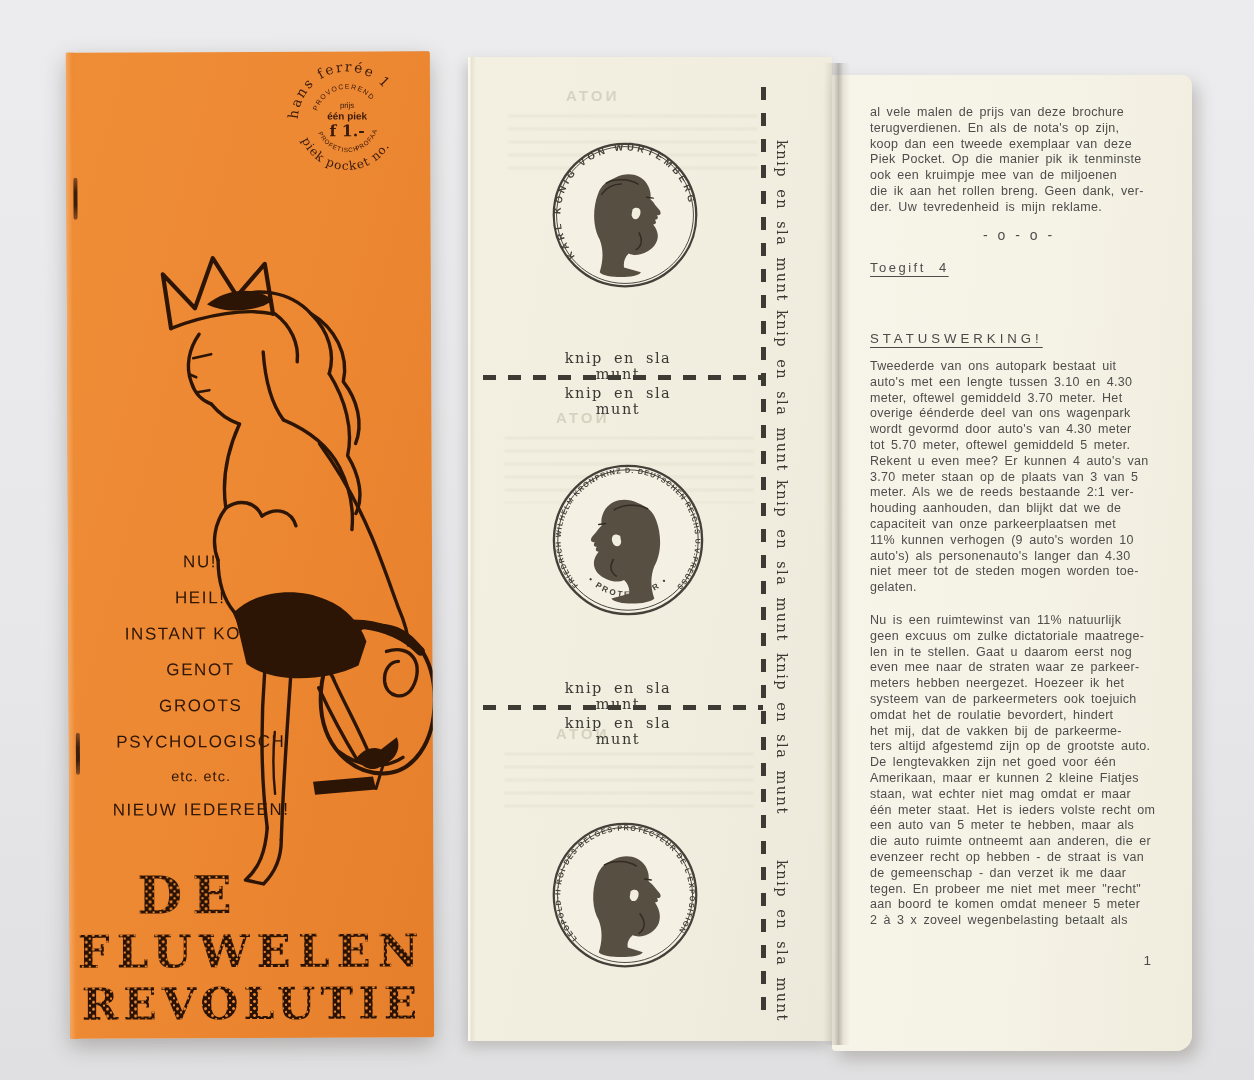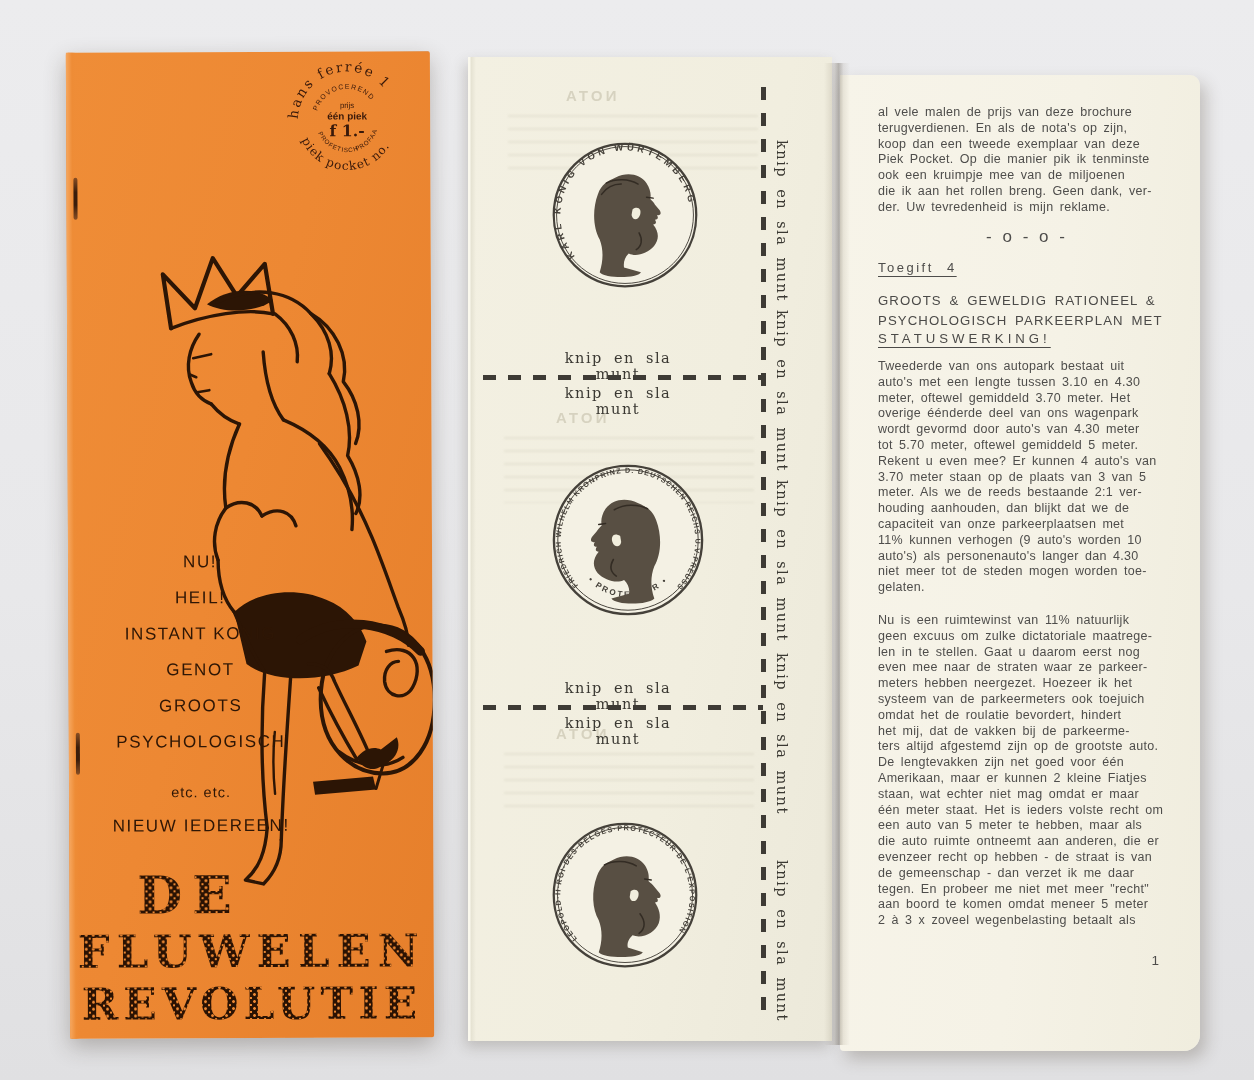--- a/index.html
+++ b/index.html
@@ -15,21 +15,21 @@
   .cover-spine{position:absolute;left:0;top:0;width:10px;height:100%;
          background:linear-gradient(90deg,#f6a75f 0,#ee8c36 60%,rgba(0,0,0,0) 100%);}
   .staple{position:absolute;left:7px;width:4px;height:42px;border-radius:2px;
          background:linear-gradient(180deg,#8a4f24,#3a1d0b 35%,#3a1d0b 65%,#8a4f24);}
   .stamp{position:absolute;left:216px;top:4px;width:130px;height:130px;}
   .stamp text{fill:#39190a;}
   .woman{position:absolute;left:0;top:0;width:364px;height:986px;z-index:1;}
   .slogans{position:absolute;left:26px;top:500px;width:212px;z-index:2;
            display:flex;flex-direction:column;align-items:center;gap:16px;
            color:#2e1605;font-size:17px;letter-spacing:1.6px;font-weight:500;}
-  .slogans .small{font-size:14.5px;letter-spacing:1px;margin-top:16px;}
+  .slogans .small{font-size:14.5px;letter-spacing:1px;}
   .title{position:absolute;left:0;bottom:8px;width:364px;z-index:2;text-align:center;}
   .title-line{font-family:"DejaVu Serif","Liberation Serif",serif;font-weight:bold;
               color:#2a1203;line-height:1.18;}
   @supports (-webkit-background-clip:text){
     .title-line{background:
         radial-gradient(circle at 2.5px 2.5px,#ed8833 1.25px,transparent 1.55px) 0 0/7px 7px,
         radial-gradient(circle at 6px 6px,#ed8833 1.05px,transparent 1.35px) 0 0/7px 7px,
         #2a1203;
       -webkit-background-clip:text;background-clip:text;color:transparent;}
   }
@@ -40,21 +40,21 @@
   .open-book{position:absolute;left:468px;top:55px;width:770px;height:996px;}
   .page-left{position:absolute;left:0;top:2px;width:364px;height:984px;
              background:linear-gradient(100deg,#f3f0e2 0%,#f1eedf 60%,#ece9da 100%);
              box-shadow:-3px 6px 14px rgba(70,60,45,.22);
              border-radius:3px 0 0 3px;}
   .page-left::before{content:"";position:absolute;left:0;top:0;bottom:0;width:8px;
              background:linear-gradient(90deg,#fbf9ee 0 2px,#e5e2d2 3px,rgba(0,0,0,0) 8px);}
   .gutter{position:absolute;left:356px;top:8px;width:26px;height:982px;
           background:linear-gradient(90deg,rgba(0,0,0,0) 0%,rgba(95,82,60,.16) 40%,
                      rgba(62,52,36,.30) 56%,rgba(95,82,60,.10) 75%,rgba(0,0,0,0) 100%);z-index:3;}
-  .page-right{position:absolute;left:372px;top:20px;width:360px;height:976px;
+  .page-right{position:absolute;left:364px;top:20px;width:360px;height:976px;
              background:linear-gradient(95deg,#f7f4e9 0%,#f5f2e6 55%,#f0edde 100%);
              border-radius:0 10px 16px 4px;
              box-shadow:6px 8px 16px rgba(70,60,45,.25);}
   .page-edges{position:absolute;left:726px;top:26px;width:44px;height:972px;z-index:-1;
              border-radius:0 12px 12px 0;
              background:linear-gradient(90deg,#f0edda 0,#e9e6d4 6px,#f1eedc 9px,#e7e4d2 14px,
                         #efecda 17px,#e3e0ce 24px,#ebe9d7 27px,#dedbca 34px,#e7e5d3 38px,#d6d3c3 44px);
              box-shadow:6px 8px 14px rgba(70,60,45,.22);}
   
   .verso{position:absolute;transform:scaleX(-1);opacity:.45;color:#b6b099;
@@ -73,21 +73,21 @@
             font-family:"DejaVu Serif","Liberation Serif",serif;font-size:14.5px;
             letter-spacing:1.5px;word-spacing:5px;color:#3a3832;}
   .cutlabel-v{position:absolute;transform-origin:0 0;transform:rotate(90deg);
             white-space:nowrap;z-index:2;font-family:"DejaVu Serif","Liberation Serif",serif;
             font-size:14.5px;letter-spacing:1.5px;word-spacing:5px;color:#3a3832;}
   
   .textcol{position:absolute;left:38px;width:298px;color:#4e4d4b;
            font-size:12.5px;line-height:15.8px;letter-spacing:.3px;word-spacing:2.5px;}
   .pre{white-space:pre-line;}
   .divider{position:absolute;left:38px;width:298px;text-align:center;color:#4e4d4b;
-           font-size:17px;letter-spacing:3px;}
+           font-size:14px;letter-spacing:3px;}
   .toegift{position:absolute;left:38px;color:#4e4d4b;font-size:13px;letter-spacing:2.5px;
            word-spacing:7px;text-decoration:underline;text-underline-offset:4px;
            text-decoration-thickness:1.2px;}
   .heading{position:absolute;left:38px;width:300px;color:#4b4a48;font-size:13.2px;
            line-height:20px;letter-spacing:1.1px;word-spacing:3px;white-space:pre-line;}
   .heading-ul{position:absolute;left:38px;color:#4b4a48;font-size:13.2px;letter-spacing:4px;
            text-decoration:underline;text-underline-offset:4px;text-decoration-thickness:1.2px;}
   .pagenum{position:absolute;left:38px;width:282px;text-align:right;color:#4e4d4b;
            font-size:13.5px;letter-spacing:1px;}
 </style>
@@ -294,22 +294,20 @@
     <div class="page-right">
       <div class="textcol pre" style="top:30px">al vele malen de prijs van deze brochure
 terugverdienen. En als de nota's op zijn,
 koop dan een tweede exemplaar van deze
 Piek Pocket. Op die manier pik ik tenminste
 ook een kruimpje mee van de miljoenen
 die ik aan het rollen breng. Geen dank, ver-
 der. Uw tevredenheid is mijn reklame.</div>
       <div class="divider" style="top:152px">- o - o -</div>
       <div class="toegift" style="top:185px">Toegift 4</div>
-      <div class="heading" style="top:216px">GROOTS &amp; GEWELDIG RATIONEEL &amp;
-PSYCHOLOGISCH PARKEERPLAN MET</div>
       <div class="heading-ul" style="top:256px">STATUSWERKING!</div>
       <div class="textcol pre" style="top:284px">Tweederde van ons autopark bestaat uit
 auto's met een lengte tussen 3.10 en 4.30
 meter, oftewel gemiddeld 3.70 meter. Het
 overige éénderde deel van ons wagenpark
 wordt gevormd door auto's van 4.30 meter
 tot 5.70 meter, oftewel gemiddeld 5 meter.
 Rekent u even mee? Er kunnen 4 auto's van
 3.70 meter staan op de plaats van 3 van 5
 meter. Als we de reeds bestaande 2:1 ver-

